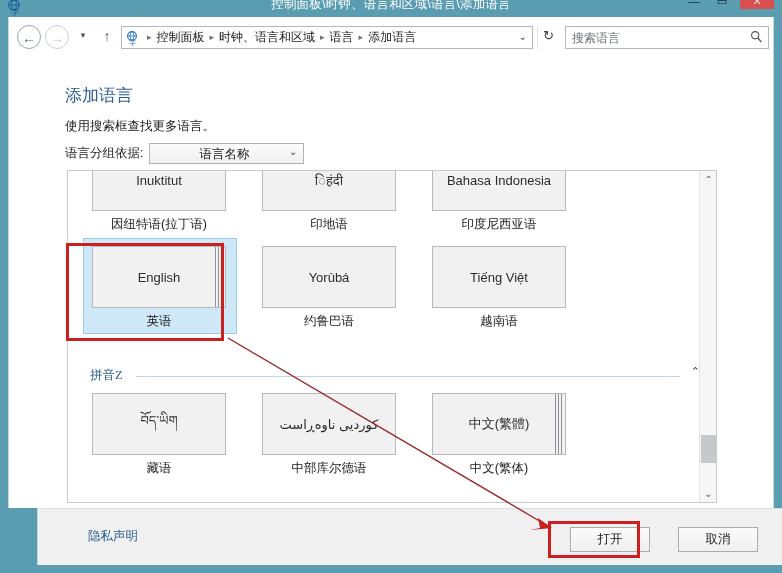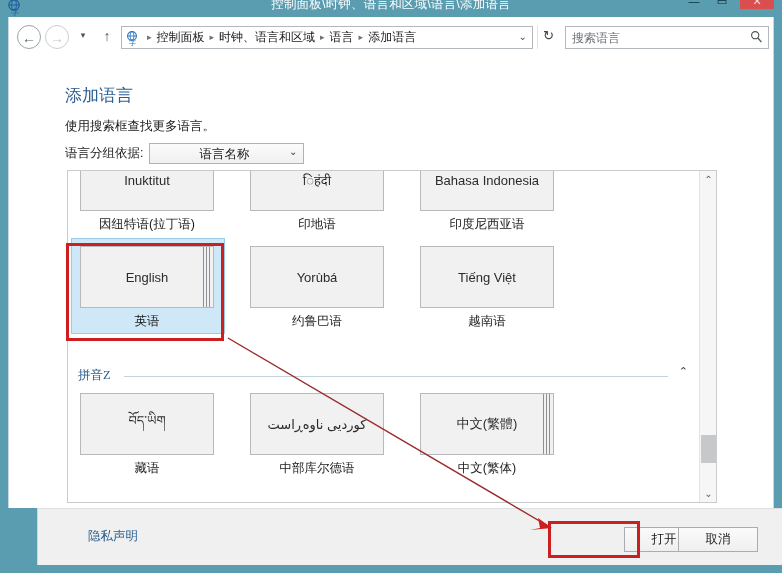--- a/index.html
+++ b/index.html
@@ -204,21 +204,21 @@
   #listbox {
     position: absolute;
     left: 58px; top: 113px;
     width: 650px; height: 333px;
     border: 1px solid #c8cccf;
     background: #ffffff;
     overflow: hidden;
   }
   #list-inner {
     position: absolute;
-    left: 0; top: 0;
+    left: 12px; top: 0;
     width: 630px; height: 333px;
   }
 
   .tilerow {
     position: absolute;
     left: 0;
     width: 630px;
     display: flex;
   }
   .tilecell {
@@ -339,21 +339,21 @@
   .dlgbtn {
     position: absolute;
     width: 80px; height: 25px;
     border: 1px solid #a9adb1;
     background: linear-gradient(#fbfbfb,#efefef);
     font-size: 12.5px;
     color: #1a1a1a;
     text-align: center;
     line-height: 23px;
   }
-  #open-btn   { left: 586px; top: 18px; }
+  #open-btn   { left: 532px; top: 18px; }
   #cancel-btn { left: 640px; top: 18px; }
 
   
   #anno-tile {
     position: absolute;
     left: 66px; top: 243px;
     width: 158px; height: 98px;
     border: 3px solid #cc1f1f;
     pointer-events: none;
   }

